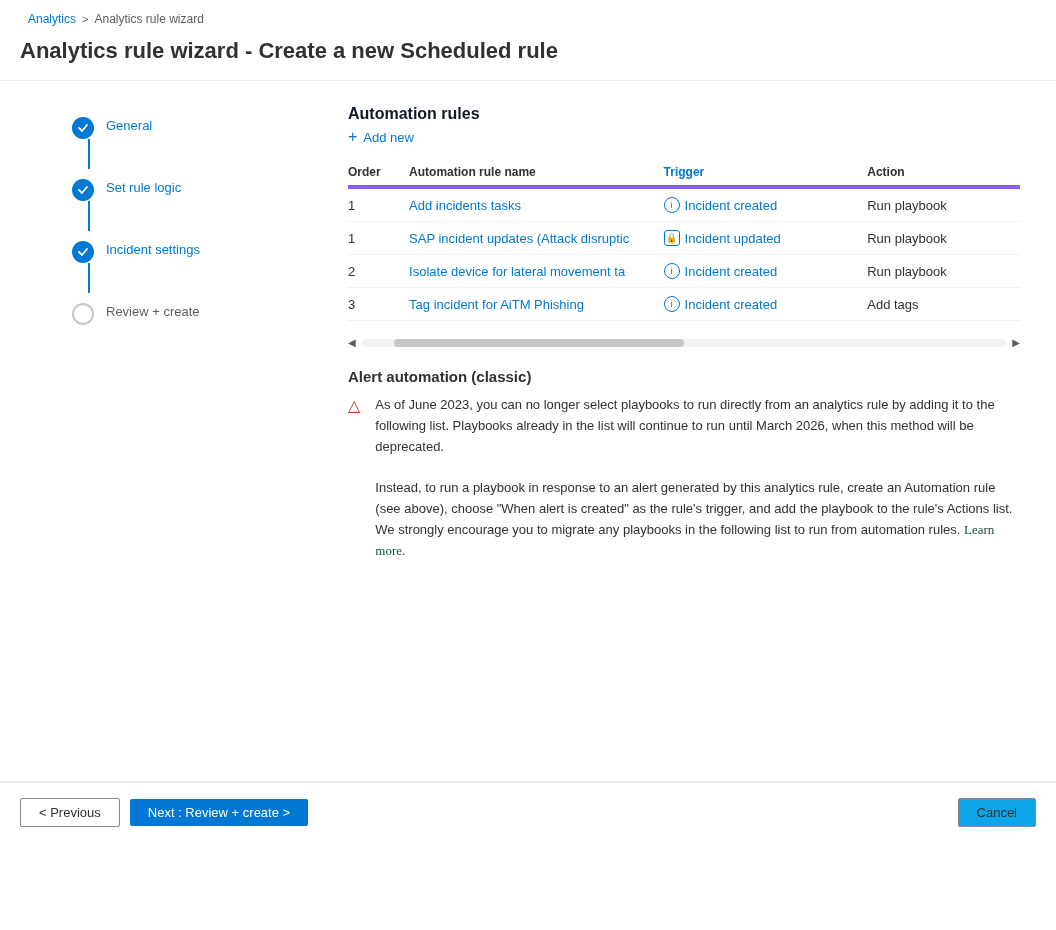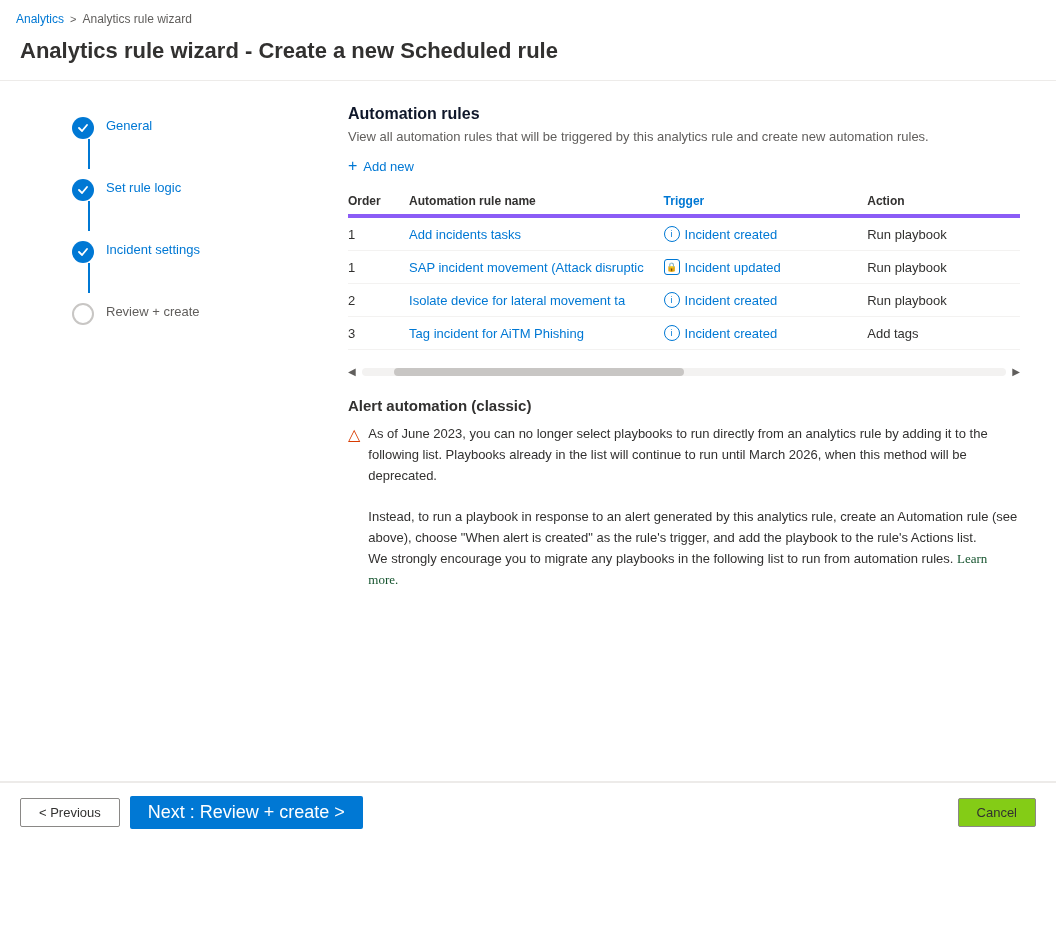--- a/index.html
+++ b/index.html
@@ -5,21 +5,21 @@
     * { box-sizing: border-box; margin: 0; padding: 0; }
     body {
       font-family: 'Segoe UI', Arial, sans-serif;
       font-size: 13px;
       background: #fff;
       color: #323130;
       width: 1056px;
       min-height: 930px;
     }
     .breadcrumb-bar {
-      padding: 12px 20px 4px 16px;
+      padding: 12px 20px 4px 28px;
       display: flex;
       align-items: center;
       gap: 6px;
       font-size: 12px;
       color: #605e5c;
     }
     .breadcrumb-bar a { color: #0078d4; text-decoration: none; }
     .breadcrumb-sep { color: #605e5c; font-size: 11px; }
     .page-title {
       padding: 8px 20px 16px 20px;
@@ -205,20 +205,21 @@
     .warning-icon {
       color: #d83b01;
       font-size: 16px;
       flex-shrink: 0;
       margin-top: 1px;
     }
     .alert-text {
       font-size: 13px;
       color: #323130;
       line-height: 1.6;
+      margin-left: 7px;
     }
     .alert-text a { color: #14532d; text-decoration: none; font-family: Liberation Serif, serif; }
     .footer-bar {
       height: 60px;
       border-top: 1px solid #edebe9;
       display: flex;
       align-items: center;
       padding: 0 20px;
       justify-content: space-between;
     }
@@ -230,28 +231,28 @@
       color: #323130;
       font-size: 13px;
       cursor: pointer;
       border-radius: 2px;
     }
     .btn-next {
       padding: 6px 18px;
       border: none;
       background: #0078d4;
       color: #fff;
-      font-size: 18px;
+      font-size: 13px;
       cursor: pointer;
       border-radius: 2px;
     }
     .btn-cancel {
       padding: 6px 18px;
       border: 1px solid #8a8886;
-      background: #84cc16;
+      background: #0ea5e9;
       color: #323130;
       font-size: 13px;
       cursor: pointer;
       border-radius: 2px;
     }
     .col-order { width: 60px; }
     .col-name { width: 250px; }
     .col-trigger { width: 200px; }
     .col-action { width: 150px; }
   </style>
@@ -313,23 +314,20 @@
       <div style="display:flex;flex-direction:column;align-items:center;">
         <div class="step-circle empty"></div>
       </div>
       <span class="step-label">Review + create</span>
     </div>
   </div>
 
   <div class="content-area">
 
     <div class="section-title">Automation rules</div>
-    <div class="section-desc">
-      View all automation rules that will be triggered by this analytics rule and create new automation rules.
-    </div>
 
     <button class="add-new-btn">
       <span style="font-size:16px;font-weight:300;line-height:1;">+</span>
       <span>Add new</span>
     </button>
 
     <table class="table-container">
       <thead>
         <tr>
           <th class="col-order">Order</th>
@@ -347,21 +345,21 @@
             <div class="trigger-cell-wrapper">
               <span class="trigger-icon">i</span>
               <span>Incident created</span>
             </div>
           </td>
           <td>Run playbook</td>
         </tr>
 
         <tr>
           <td>1</td>
-          <td class="link-cell">SAP incident movement (Attack disruptic</td>
+          <td class="link-cell">SAP incident updates (Attack disruptic</td>
           <td>
             <div class="trigger-cell-wrapper">
               <span class="trigger-icon-lock">🔒</span>
               <span>Incident updated</span>
             </div>
           </td>
           <td>Run playbook</td>
         </tr>
 
         <tr>

